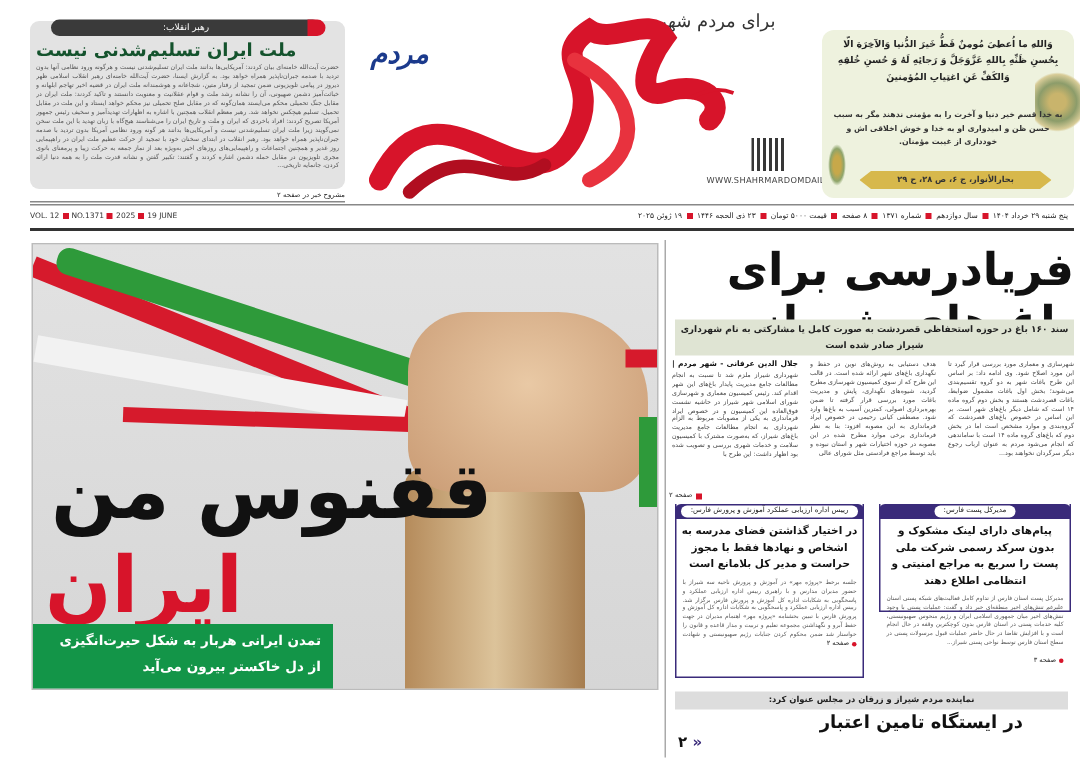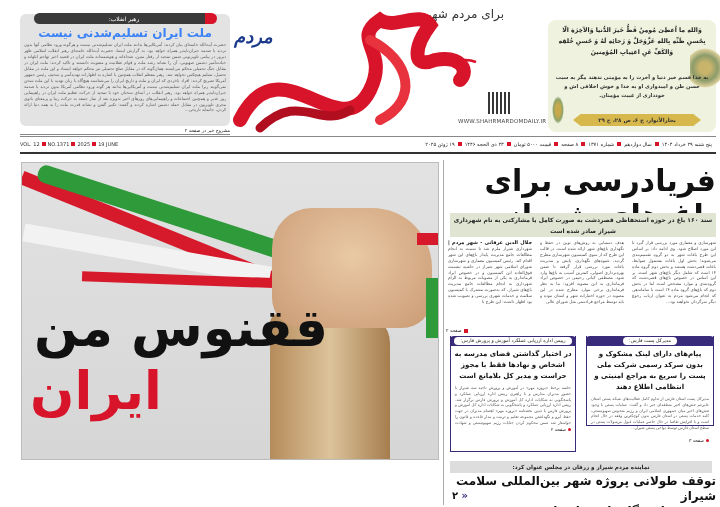--- a/index.html
+++ b/index.html
@@ -5,28 +5,28 @@
 *{box-sizing:border-box;margin:0;padding:0}
 html,body{width:720px;height:507px;overflow:hidden;background:#fff}
 body{position:relative;font-family:"DejaVu Sans","Liberation Sans",sans-serif;color:#222}
 .abs{position:absolute}
 .rtl{direction:rtl}
 
 
 #leader{left:20px;top:14px;width:210px;height:112px;background:#e3e3e3;border-radius:6px}
 #leader-tag{left:34px;top:13px;width:180px;height:11px;background:#3a3a3a;border-radius:6px;color:#fff;font-size:6px;text-align:center;line-height:11px}
 #leader-tag-cap{left:205px;top:13px;width:12px;height:11px;background:#d7142a;border-radius:0 6px 6px 0}
-#leader-title{left:24px;top:26px;width:202px;text-align:center;font-weight:bold;font-size:12px;color:#3b82f6}
+#leader-title{left:24px;top:26px;width:202px;text-align:left;font-weight:bold;font-size:12px;color:#14532d}
 #leader-body{left:24px;top:42px;width:202px;height:82px;font-size:4.2px;line-height:5.95px;color:#555;text-align:justify;overflow:hidden}
 #leader-continue{left:20px;top:128px;width:210px;font-size:4.6px;color:#222;border-bottom:1px solid #888;padding-bottom:1px}
 #vol-line{left:20px;top:141px;font-size:5px;color:#333;direction:ltr;display:flex;align-items:center;gap:2px}
 .redsq{display:inline-block;width:4px;height:4px;background:#d7142a}
 
 
-#logo-area{left:220px;top:0;width:298px;height:138px}
+#logo-area{left:233px;top:0;width:298px;height:138px}
 #tagline{right:14px;top:7px;font-size:12px;color:#333}
 #qr{left:268px;top:92px;width:22px;height:22px;background:repeating-linear-gradient(90deg,#222 0 2px,#fff 2px 4px),#fff;opacity:.9}
 #site-url{left:238px;top:118px;font-size:5.5px;color:#444;letter-spacing:.2px}
 #mardom{left:14px;top:26px;font-size:18px;color:#1b3a8c;font-weight:bold;font-style:italic}
 
 
 #hadith{left:548px;top:20px;width:168px;height:112px;background:#eef2de;border-radius:8px}
 #hadith-arabic{left:553px;top:24px;width:158px;font-size:6.2px;line-height:11px;text-align:center;color:#222;font-weight:bold}
 #hadith-farsi{left:553px;top:73px;width:158px;font-size:5.2px;line-height:9px;text-align:center;color:#333;font-weight:bold}
 #hadith-source{left:573px;top:114px;width:128px;height:12px;background:#d7b84c;clip-path:polygon(6% 0,94% 0,100% 50%,94% 100%,6% 100%,0 50%);font-size:5.5px;text-align:center;line-height:12px;color:#333;font-weight:bold}
@@ -56,21 +56,21 @@
 #story-title{left:448px;top:163px;width:268px;font-size:30px;font-weight:bold;color:#111;text-align:right}
 #story-lead{left:450px;top:213px;width:266px;height:24px;background:#dfe4d3;font-size:6px;font-weight:bold;text-align:center;line-height:11px;color:#222;padding-top:1px}
 #story-cols{left:448px;top:240px;width:268px;height:68px;display:flex;flex-direction:row-reverse;gap:8px}
 .col{flex:1;font-size:4.2px;line-height:5.9px;color:#444;text-align:justify;overflow:hidden}
 .byline{font-weight:bold;color:#111;font-size:5px}
 #story-pageref{left:446px;top:328px;font-size:4.6px;color:#222;display:flex;gap:2px;align-items:center}
 
 
 .box{border:1px solid #3a2b7a;border-top:none;background:#fff}
 #box-left{left:450px;top:336px;width:126px;height:116px}
-#box-right{left:586px;top:336px;width:128px;height:90px}
+#box-right{left:586px;top:336px;width:128px;height:72px}
 .box-tag{height:10px;background:#3a2b7a;color:#fff;font-size:4.8px;text-align:center;line-height:10px;margin:0 -1px;border-radius:4px 4px 0 0}
 .box-tag-inner{display:inline-block;background:#fff;color:#222;padding:0 6px;border-radius:4px;margin-top:1px;line-height:8px}
 .box-title{font-size:7px;font-weight:bold;color:#111;text-align:center;line-height:11px;margin-top:3px;padding:0 3px}
 .box-body{font-size:3.9px;line-height:5.8px;color:#555;text-align:justify;padding:3px 4px 0;overflow:hidden;height:44px}
 .pageref{font-size:4.4px;color:#222;display:flex;gap:2px;align-items:center;margin-top:1px}
 
 
 #bottom-kicker{left:450px;top:461px;width:262px;height:12px;background:#ddd;font-size:5.6px;font-weight:bold;text-align:center;line-height:12px;color:#222}
 #bottom-title{left:450px;top:474px;width:266px;font-size:12px;font-weight:bold;line-height:15px;color:#111;text-align:right}
 #bottom-arrow{left:452px;top:490px;font-size:10px;color:#3a2b7a;font-weight:bold}
@@ -140,20 +140,24 @@
   <div id="ribbon-r" class="abs"></div>
   <div id="ribbon-g" class="abs"></div>
   <div id="ribbon-w" class="abs"></div>
   <div id="ribbon-r2" class="abs"></div>
   <div id="forearm" class="abs"></div>
   <div id="fist" class="abs"></div>
   <div id="ribbon-rt" class="abs"></div>
   <div id="ribbon-gt" class="abs"></div>
   <div id="hero-title1" class="abs rtl">ققنوس من</div>
   <div id="hero-title2" class="abs rtl">ایران</div>
+  <div id="hero-sub" class="abs rtl">
+    <div>تمدن ایرانی هربار به شکل حیرت‌انگیزی</div>
+    <div>از دل خاکستر بیرون می‌آید</div>
+  </div>
 </div>
 
 <div id="story-title" class="abs rtl">فریادرسی برای باغ های شیراز</div>
 <div id="story-lead" class="abs rtl">سند ۱۶۰ باغ در حوزه استحفاظی قصردشت به صورت کامل یا مشارکتی به نام شهرداری شیراز صادر شده است</div>
 <div id="story-cols" class="abs rtl">
   <div class="col">
     <span class="byline">جلال الدین عرفانی - شهر مردم |</span>
     <span>شهرداری شیراز ملزم شد تا نسبت به انجام مطالعات جامع مدیریت پایدار باغ‌های این شهر اقدام کند. رئیس کمیسیون معماری و شهرسازی شورای اسلامی شهر شیراز در حاشیه نشست فوق‌العاده این کمیسیون و در خصوص ایراد فرمانداری به یکی از مصوبات مربوط به الزام شهرداری به انجام مطالعات جامع مدیریت باغ‌های شیراز، که به‌صورت مشترک با کمیسیون سلامت و خدمات شهری بررسی و تصویب شده بود اظهار داشت: این طرح با</span>
   </div>
   <div class="col">هدف دستیابی به روش‌های نوین در حفظ و نگهداری باغ‌های شهر ارائه شده است. در قالب این طرح که از سوی کمیسیون شهرسازی مطرح گردید، شیوه‌های نگهداری، پایش و مدیریت باغات مورد بررسی قرار گرفته تا ضمن بهره‌برداری اصولی، کمترین آسیب به باغ‌ها وارد شود. مصطفی کیانی رحیمی در خصوص ایراد فرمانداری به این مصوبه افزود: بنا به نظر فرمانداری برخی موارد مطرح شده در این مصوبه در حوزه اختیارات شهر و استان نبوده و باید توسط مراجع فرادستی مثل شورای عالی</div>
@@ -179,19 +183,18 @@
   <div class="box-title">پیام‌های دارای لینک مشکوک و بدون سرکد رسمی شرکت ملی پست را سریع به مراجع امنیتی و انتظامی اطلاع دهند</div>
   <div class="box-body">مدیرکل پست استان فارس از تداوم کامل فعالیت‌های شبکه پستی استان علیرغم تنش‌های اخیر منطقه‌ای خبر داد و گفت: عملیات پستی با وجود تنش‌های اخیر میان جمهوری اسلامی ایران و رژیم منحوس صهیونیستی، کلیه خدمات پستی در استان فارس بدون کوچکترین وقفه در حال انجام است و با افزایش تقاضا در حال حاضر عملیات قبول مرسولات پستی در سطح استان فارس توسط نواحی پستی شیراز...</div>
   <div class="pageref" style="padding-right:4px">
     <span class="redsq" style="width:3px;height:3px;border-radius:50%"></span>
     <span>صفحه ۳</span>
   </div>
 </div>
 
 <div id="bottom-kicker" class="abs rtl">نماینده مردم شیراز و زرقان در مجلس عنوان کرد:</div>
 <div id="bottom-title" class="abs rtl">
-  <div>توقف طولانی پروژه شهر بین‌المللی سلامت شیراز</div>
   <div style="padding-right:34px">در ایستگاه تامین اعتبار</div>
 </div>
 <div id="bottom-arrow" class="abs">
   <span style="color:#111">۲</span>
   <span>»</span>
 </div>
 
 </body></html>

